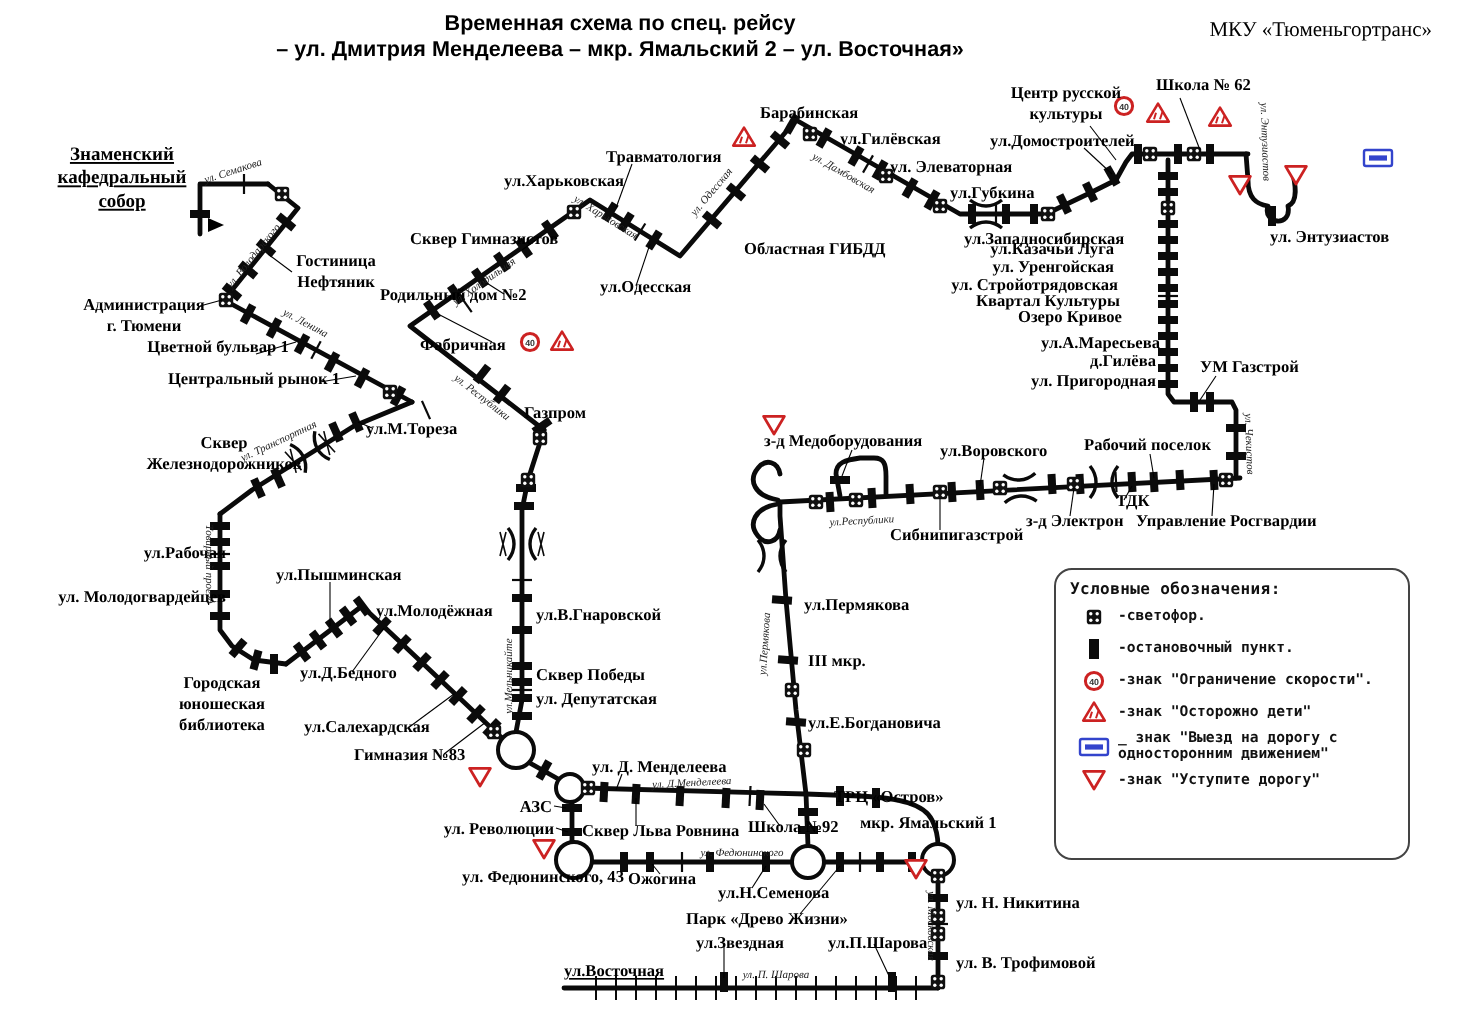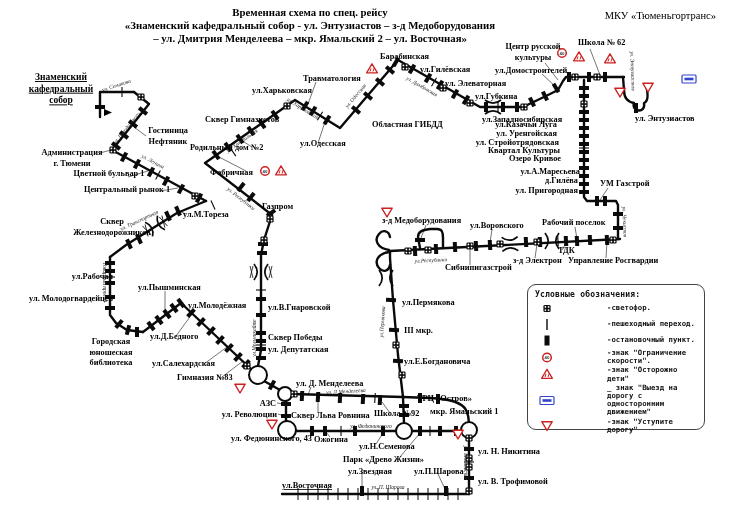--- a/index.html
+++ b/index.html
@@ -1,27 +1,27 @@
 <!DOCTYPE html>
 <html><head>
 <meta charset="utf-8">
 <style>
   html,body{margin:0;padding:0;background:#fff;}
   .stage{position:relative;width:730px;height:516px;background:#fff;overflow:hidden;
          font-family:"Liberation Serif",serif;}
   #map{position:absolute;left:0;top:0;}
   .title{position:absolute;left:85px;top:6px;width:450px;text-align:center;
-         font-family:Liberation Serif, serif;font-weight:bold;font-size:10.8px;line-height:13px;color:#000;}
+         font-family:Liberation Sans, sans-serif;font-weight:bold;font-size:10.8px;line-height:13px;color:#000;}
   .org{position:absolute;right:14px;top:10px;font-family:"Liberation Serif",serif;
        font-weight:normal;font-size:10.5px;color:#000;}
   .legend{position:absolute;left:527px;top:284px;width:178px;height:146px;background:#fff;
           border:1.3px solid #444;border-radius:9px;padding:5px 4px 3px 7px;box-sizing:border-box;
           font-family:"DejaVu Sans Mono",monospace;color:#111;}
   .legend-title{font-size:8px;font-weight:bold;letter-spacing:0.2px;margin-bottom:2px;}
-  .legend-row{display:flex;align-items:center;margin:1px 0;gap:48px;}
+  .legend-row{display:flex;align-items:center;margin:1px 0;}
   .legend-row svg{flex:0 0 24px;}
   .legend-row span{font-size:7.3px;font-weight:600;line-height:8.2px;white-space:pre-line;}
 </style>
 </head>
 <body>
 
 <div class="stage">
   <svg id="map" width="730" height="516" viewBox="0 0 730 516">
       <g>
         <path d="M100,117 L100,92 L134,92" fill="none" stroke="#0a0a0a" stroke-width="2.4" stroke-linejoin="round" stroke-linecap="round"></path>
@@ -615,48 +615,39 @@
         <text x="464" y="463" text-anchor="middle" font-family="&quot;Liberation Serif&quot;,serif" font-style="italic" font-size="5.5" fill="#222" transform="rotate(90 464 463)">ул. Московская</text>
         <text x="631" y="71" text-anchor="middle" font-family="&quot;Liberation Serif&quot;,serif" font-style="italic" font-size="5.5" fill="#222" transform="rotate(88 631 71)">ул. Энтузиастов</text>
         <text x="623" y="222" text-anchor="middle" font-family="&quot;Liberation Serif&quot;,serif" font-style="italic" font-size="5.5" fill="#222" transform="rotate(88 623 222)">ул. Чекистов</text>
       </g>
       <g>
         <polygon points="104,109 112,112.5 104,116" fill="#000"></polygon>
       </g>
     </svg>
   <div class="title">
     <div>Временная схема по спец. рейсу</div>
-    <div>«Знаменский кафедральный собор - ул. Энтузиастов – з-д Медоборудования</div>
     <div>– ул. Дмитрия Менделеева – мкр. Ямальский 2 – ул. Восточная»</div>
   </div>
   <div class="org">МКУ «Тюменьгортранс»</div>
   <div class="legend">
     <div class="legend-title">Условные обозначения:</div>
     <div id="legend-items">
         <div class="legend-row">
           <svg width="24" height="15" viewBox="-12 -7.5 24 15">
             <g transform="translate(0,0)">
               <g transform="translate(0,0)">
                 <rect x="-3.6" y="-3.6" width="7.2" height="7.2" rx="1.4" fill="#101010"></rect>
                 <circle cx="-1.6" cy="-1.6" r="0.85" fill="#fff"></circle>
                 <circle cx="1.6" cy="-1.6" r="0.85" fill="#fff"></circle>
                 <circle cx="-1.6" cy="1.6" r="0.85" fill="#fff"></circle>
                 <circle cx="1.6" cy="1.6" r="0.85" fill="#fff"></circle>
               </g>
             </g>
           </svg>
           <span>-светофор.</span>
-        </div>
-        <div class="legend-row">
-          <svg width="24" height="15" viewBox="-12 -7.5 24 15">
-            <g transform="translate(0,0)">
-              <line x1="0" y1="-5.5" x2="0" y2="5.5" stroke="#0a0a0a" stroke-width="1.4"></line>
-            </g>
-          </svg>
-          <span>-пешеходный переход.</span>
         </div>
         <div class="legend-row">
           <svg width="24" height="15" viewBox="-12 -7.5 24 15">
             <g transform="translate(0,0)">
               <rect x="-2.5" y="-5" width="5" height="10" fill="#0b0b0b"></rect>
             </g>
           </svg>
           <span>-остановочный пункт.</span>
         </div>
         <div class="legend-row">

